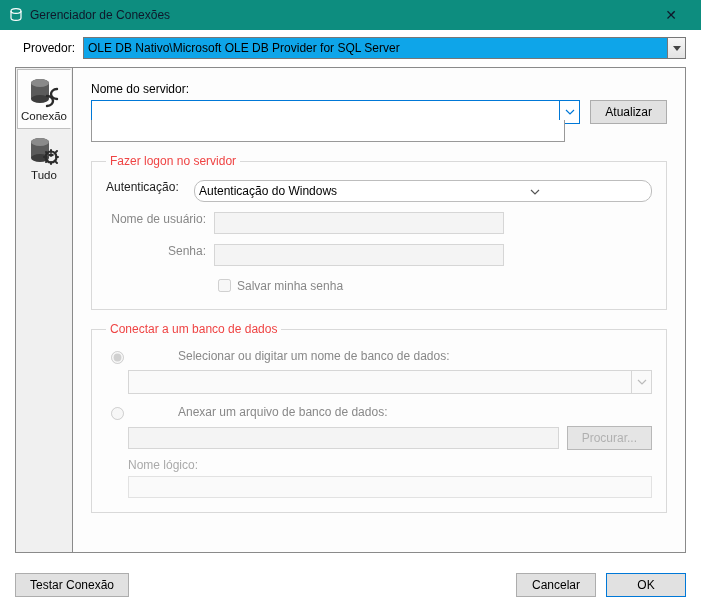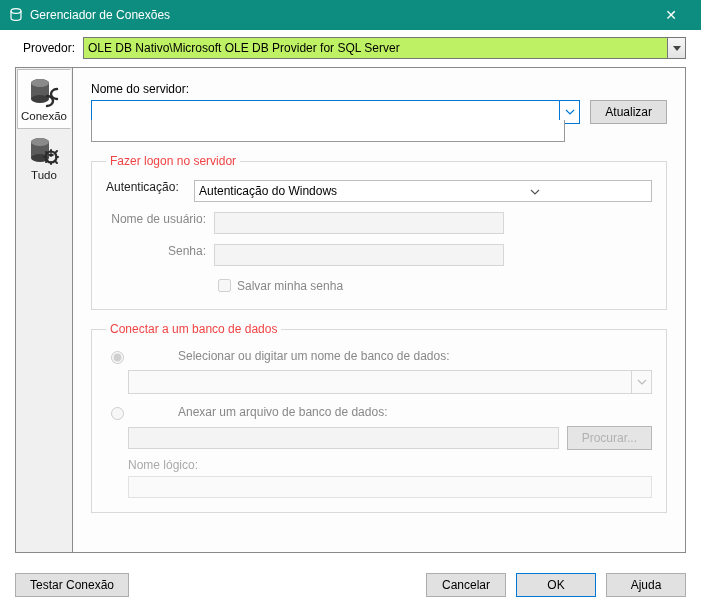--- a/index.html
+++ b/index.html
@@ -1,26 +1,26 @@
 <!DOCTYPE html>
 <html><head>
 <meta charset="utf-8">
 <style>
   * { box-sizing: border-box; font-family: "Segoe UI", Tahoma, sans-serif; font-size: 12px; }
   html, body { margin: 0; padding: 0; }
   body { background: #fff; width: 701px; height: 609px; display: flex; flex-direction: column; }
 
-  .titlebar { background: #0d8d7f; height: 30px; display: flex; align-items: center; padding: 0 8px; color: #ffffff; }
+  .titlebar { background: #0d8d7f; height: 30px; display: flex; align-items: center; padding: 0 8px; color: #0f172a; }
   .titlebar .title { flex: 1; margin-left: 6px; font-size: 12px; }
   .titlebar .close { width: 44px; text-align: center; font-size: 14px; cursor: pointer; }
   .titlebar svg { display: block; }
 
   .provider-row { display: flex; align-items: center; padding: 7px 15px 8px 15px; }
   .provider-row label { width: 60px; text-align: right; margin-right: 8px; font-size: 12px; }
-  .provider-combo { flex: 1; height: 22px; border: 1px solid #777; background: #bef264; display: flex; align-items: center; position: relative; }
+  .provider-combo { flex: 1; height: 22px; border: 1px solid #777; background: #0ea5e9; display: flex; align-items: center; position: relative; }
   .provider-combo span { padding-left: 4px; flex: 1; }
   .provider-combo .dd { width: 18px; height: 100%; border-left: 1px solid #777; background: linear-gradient(#f6f6f6,#e3e3e3); display:flex; align-items:center; justify-content:center; }
 
   .main { flex: 1; display: flex; padding: 0 15px 10px 15px; }
 
   .sidebar-wrap { width: 58px; border: 1px solid #8a8a8a; border-right:1px solid #8a8a8a; background: #f0f0f0; padding:1px; }
   .sidebar-item { width: 100%; padding: 6px 0 6px 0; text-align: center; cursor: pointer; }
   .sidebar-item.selected { background: #fdfdfd; border: 1px solid #bfbfbf; border-right: 1px solid #fdfdfd; margin-right:-2px; }
   .sidebar-item svg { display: block; margin: 0 auto 2px auto; }
   .sidebar-label { font-size: 11.5px; color: #1a1a1a; }
@@ -40,21 +40,21 @@
   fieldset { border: 1px solid #d9d9d9; padding: 12px 14px 14px 14px; margin: 0 0 12px 0; }
   legend { padding: 0 4px; color: #ef4444; font-size: 12px; }
 
   .form-row { display: flex; align-items: flex-start; margin-bottom: 10px; }
   .form-row label { width: 100px; text-align: right; margin-right: 8px; color: #888; }
   .form-row label.active { color: #222; }
   .text-input, .combo-generic { height: 22px; border: 1px solid #d6d6d6; background: #fff; flex: 0 0 290px; padding: 0 4px; }
   .combo-generic { display:flex; align-items:center; }
   .combo-generic span { flex:1; }
   .combo-generic .dd3 { width:16px; text-align:center; color:#666; }
-  .auth-combo { flex:1; }
+  .auth-combo { flex:1;border-radius:10px; }
   .disabled { background: #f4f4f4; color: #999; }
 
   .checkbox-row { margin-left: 108px; display:flex; align-items:center; color:#888; }
   .checkbox-row input { margin-right:6px; }
 
   .radio-row { display:flex; align-items:center; margin-bottom:6px; color:#888;gap:48px; }
   .radio-row input { margin-right:6px; }
   .db-combo { height:24px; border:1px solid #d6d6d6; background:#fafafa; display:flex; margin:2px 0 10px 22px; }
   .db-combo span { flex:1; }
   .db-combo .dd3 { width:20px; border-left:1px solid #d6d6d6; display:flex; align-items:center; justify-content:center; color:#888; }
@@ -199,14 +199,13 @@
     </fieldset>
 
   </div>
 </div>
 
 <div class="footer">
   <button class="btn">Testar Conexão</button>
   <div class="spacer"></div>
   <button class="btn">Cancelar</button>
   <button class="btn default">OK</button>
-  <button class="btn">Ajuda</button>
 </div>
 
 </body></html>

